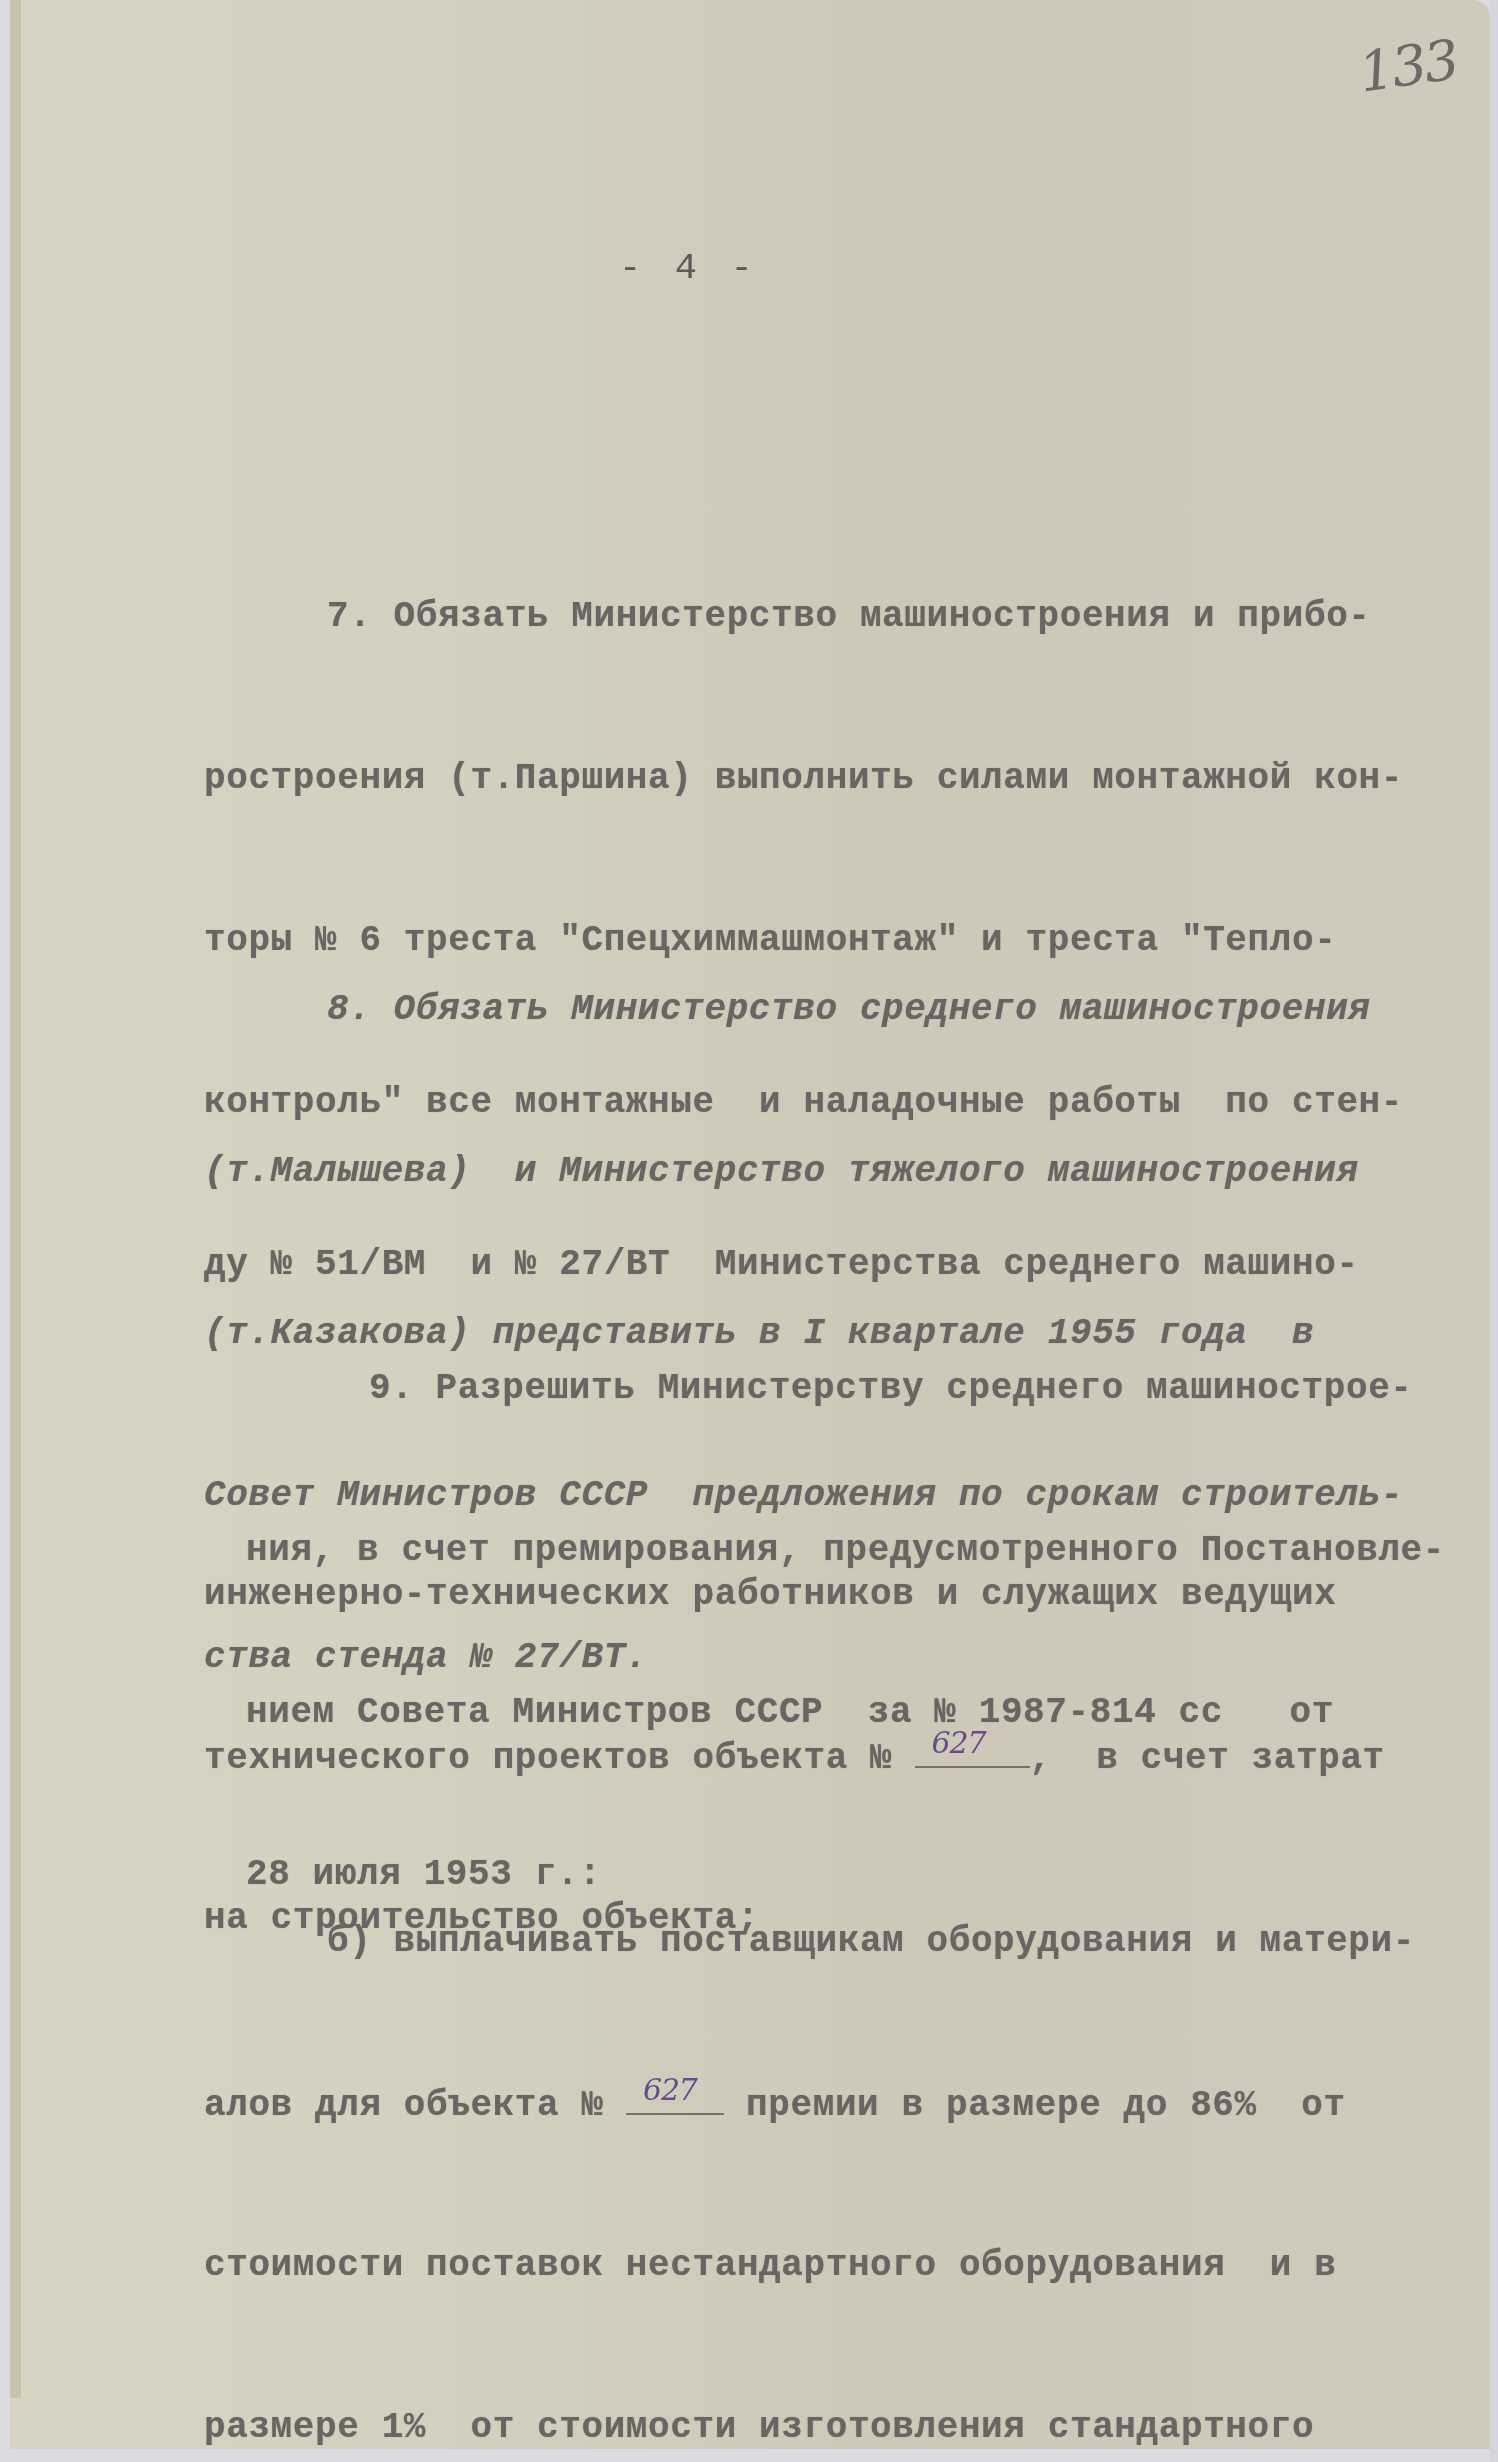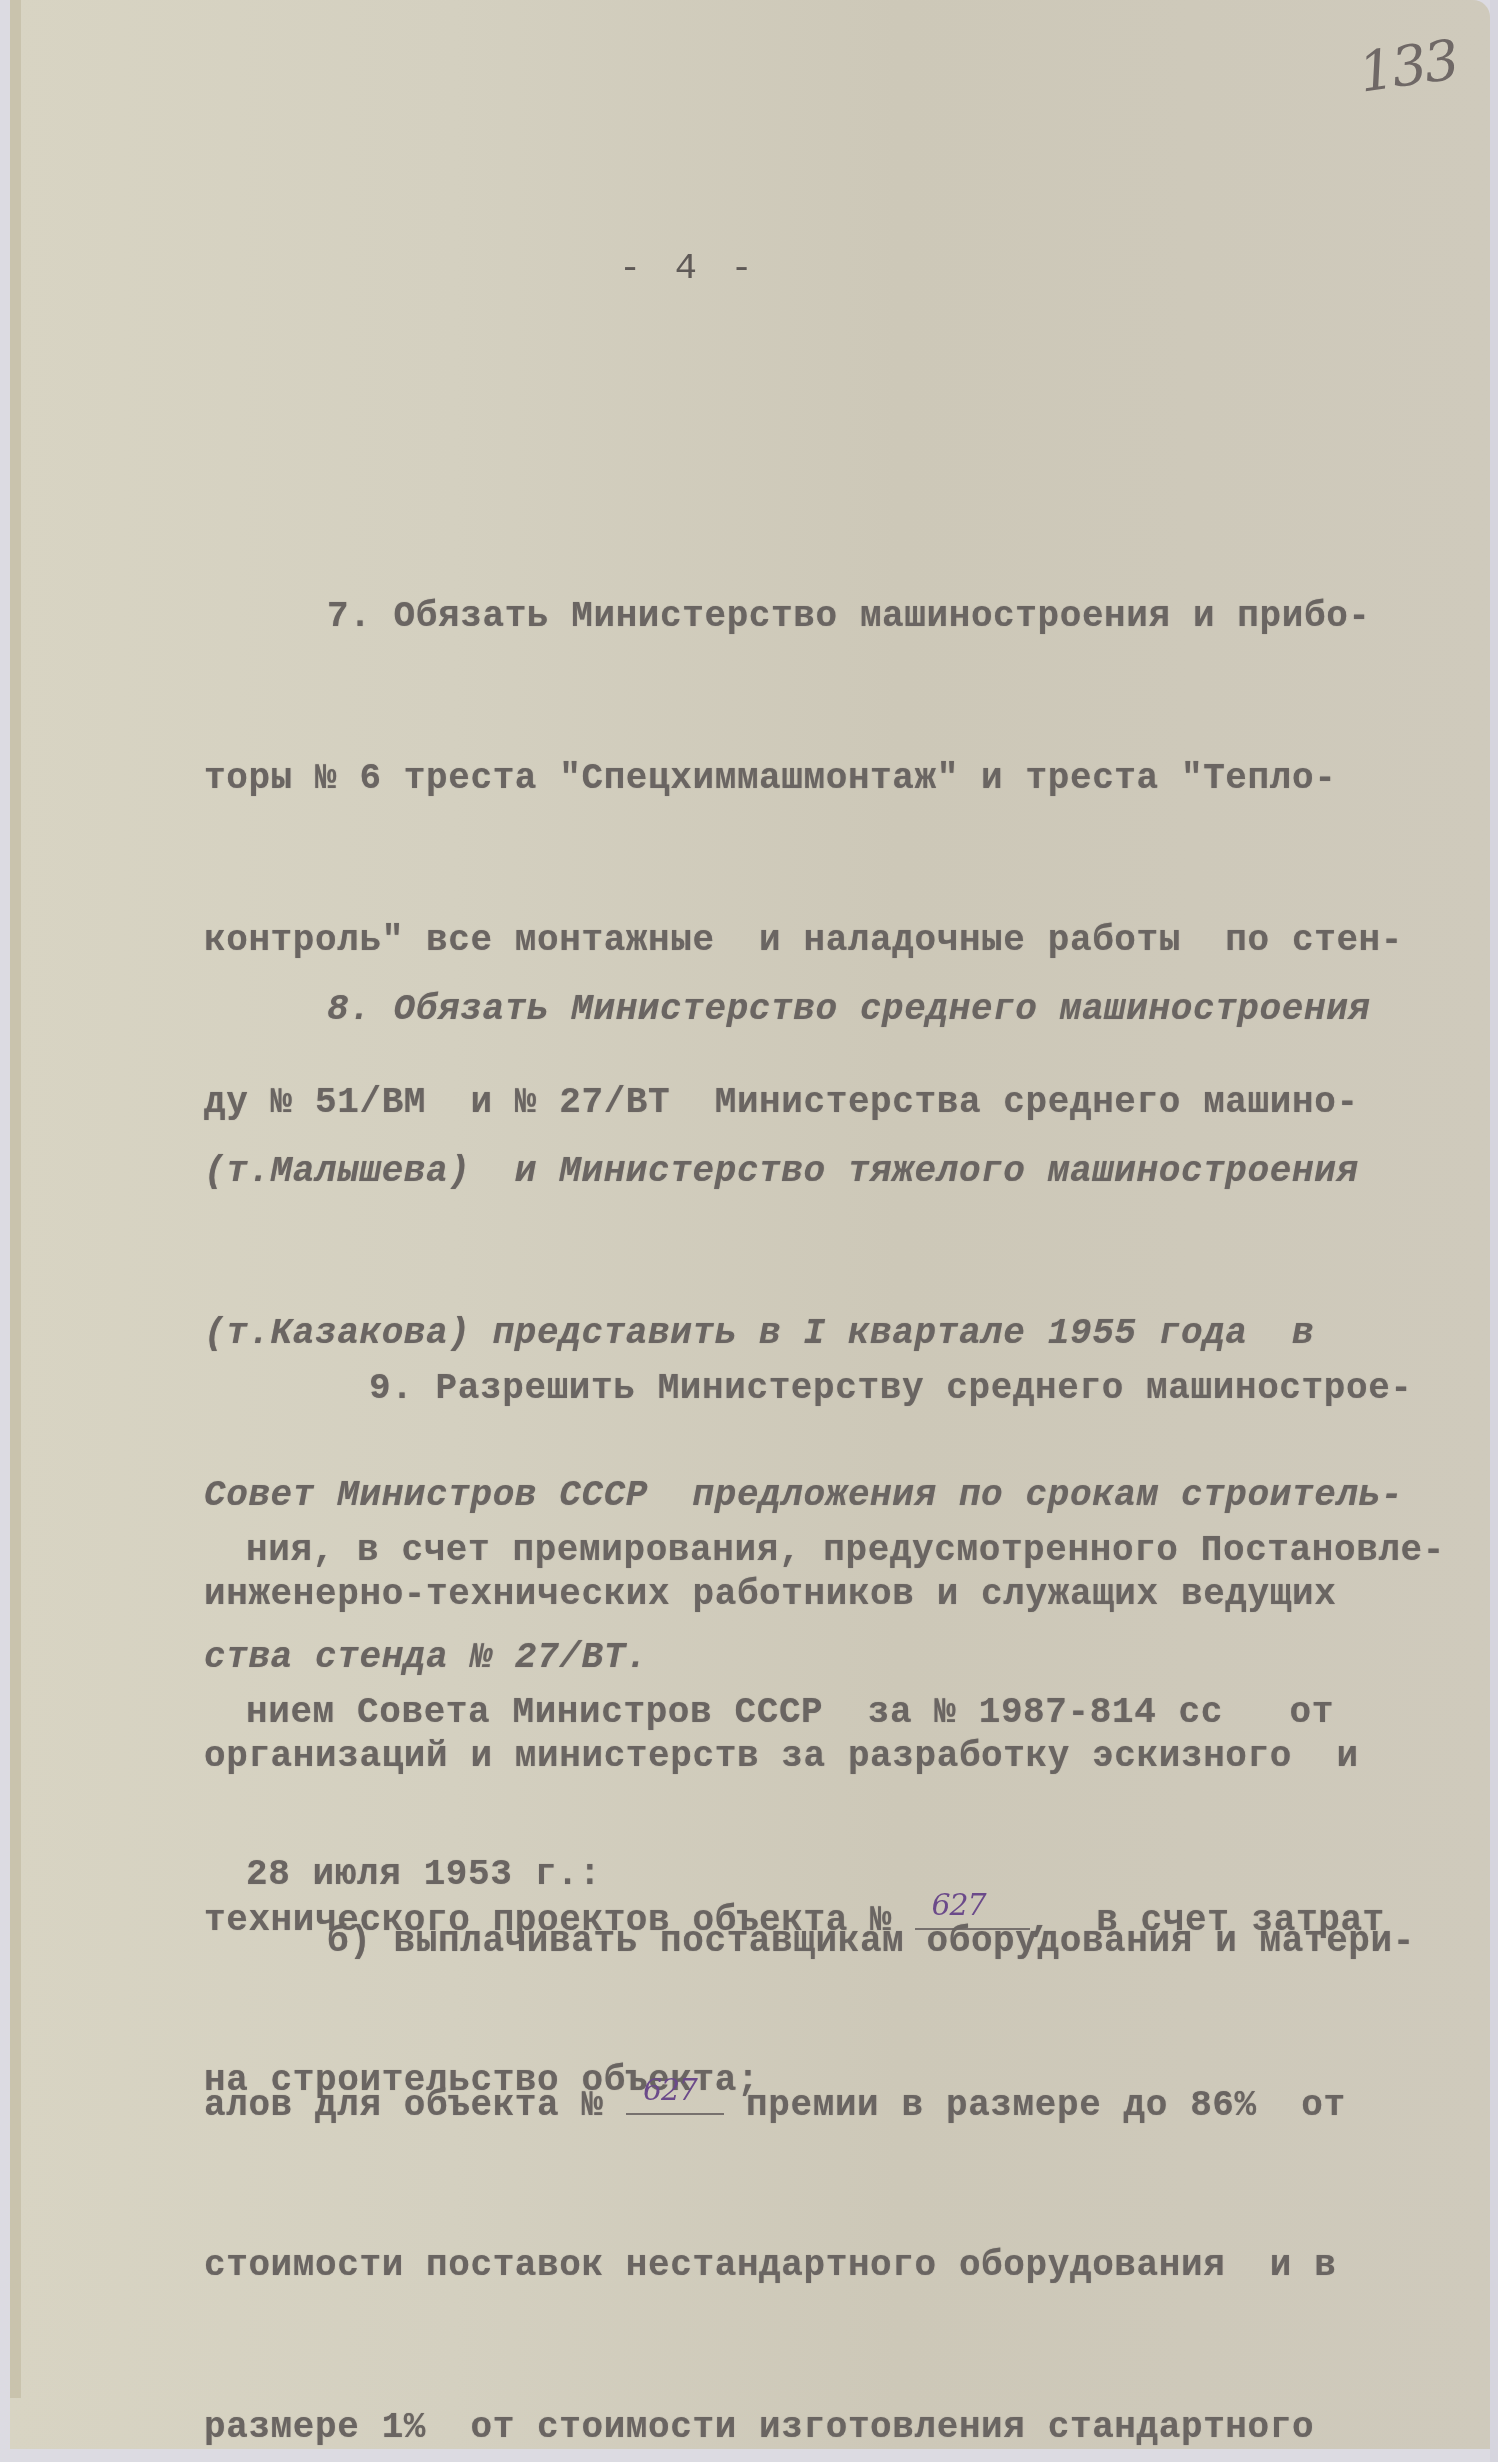--- a/index.html
+++ b/index.html
@@ -111,20 +111,21 @@
   <div class="binding-edge"></div>
 </div>
 <div class="right-shadow"></div>
 
 <div class="folio">133</div>
 
 <div class="page-number">- 4 -</div>
 
 <div class="typed" id="p7">
   <span class="line indent">7. Обязать Министерство машиностроения и прибо-</span>
+  <span class="line">ростроения (т.Паршина) выполнить силами монтажной кон-</span>
   <span class="line">торы № 6 треста "Спецхиммашмонтаж" и треста "Тепло-</span>
   <span class="line">контроль" все монтажные  и наладочные работы  по стен-</span>
   <span class="line">ду № 51/ВМ  и № 27/ВТ  Министерства среднего машино-</span>
 </div>
 
 <div class="typed" id="p8">
   <span class="line indent">8. Обязать Министерство среднего машиностроения</span>
   <span class="line">(т.Малышева)  и Министерство тяжелого машиностроения</span>
   <span class="line">(т.Казакова) представить в I квартале 1955 года  в</span>
   <span class="line">Совет Министров СССР  предложения по срокам строитель-</span>
@@ -133,21 +134,20 @@
 
 <div class="typed" id="p9">
   <span class="line indent">9. Разрешить Министерству среднего машинострое-</span>
   <span class="line">ния, в счет премирования, предусмотренного Постановле-</span>
   <span class="line">нием Совета Министров СССР  за № 1987-814 сс   от</span>
   <span class="line">28 июля 1953 г.:</span>
 </div>
 
 <div class="typed" id="pa">
   <span class="line">инженерно-технических работников и служащих ведущих</span>
-  <span class="line">организаций и министерств за разработку эскизного  и</span>
   <span class="line"><span>технического проектов объекта №</span> <span class="hand-num"><span>627</span></span><span>,  в счет затрат</span></span>
   <span class="line">на строительство объекта;</span>
 </div>
 
 <div class="typed" id="pb">
   <span class="line indent">б) выплачивать поставщикам оборудования и матери-</span>
   <span class="line"><span>алов для объекта №</span> <span class="hand-num" style="width:98px"><span>627</span></span><span> премии в размере до 86%  от</span></span>
   <span class="line">стоимости поставок нестандартного оборудования  и в</span>
   <span class="line">размере 1%  от стоимости изготовления стандартного</span>
   

